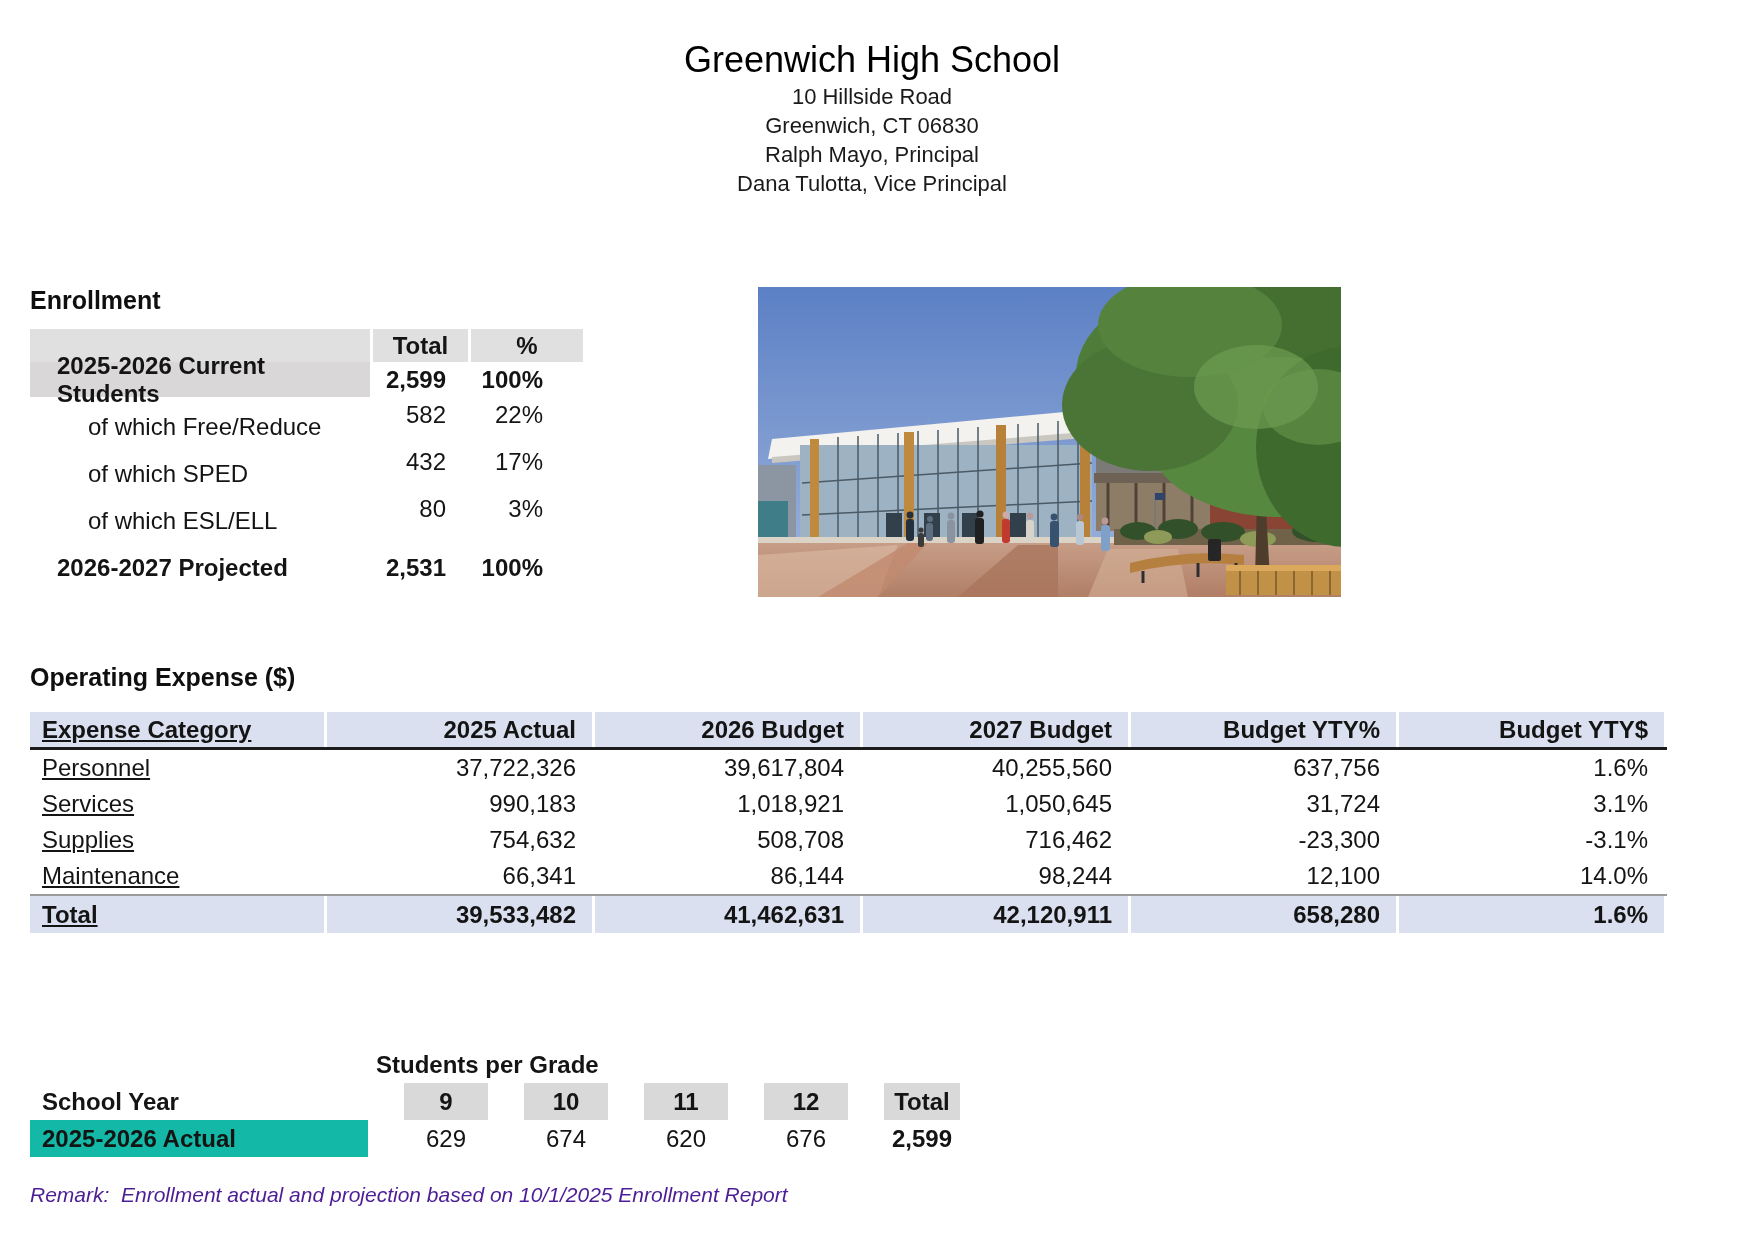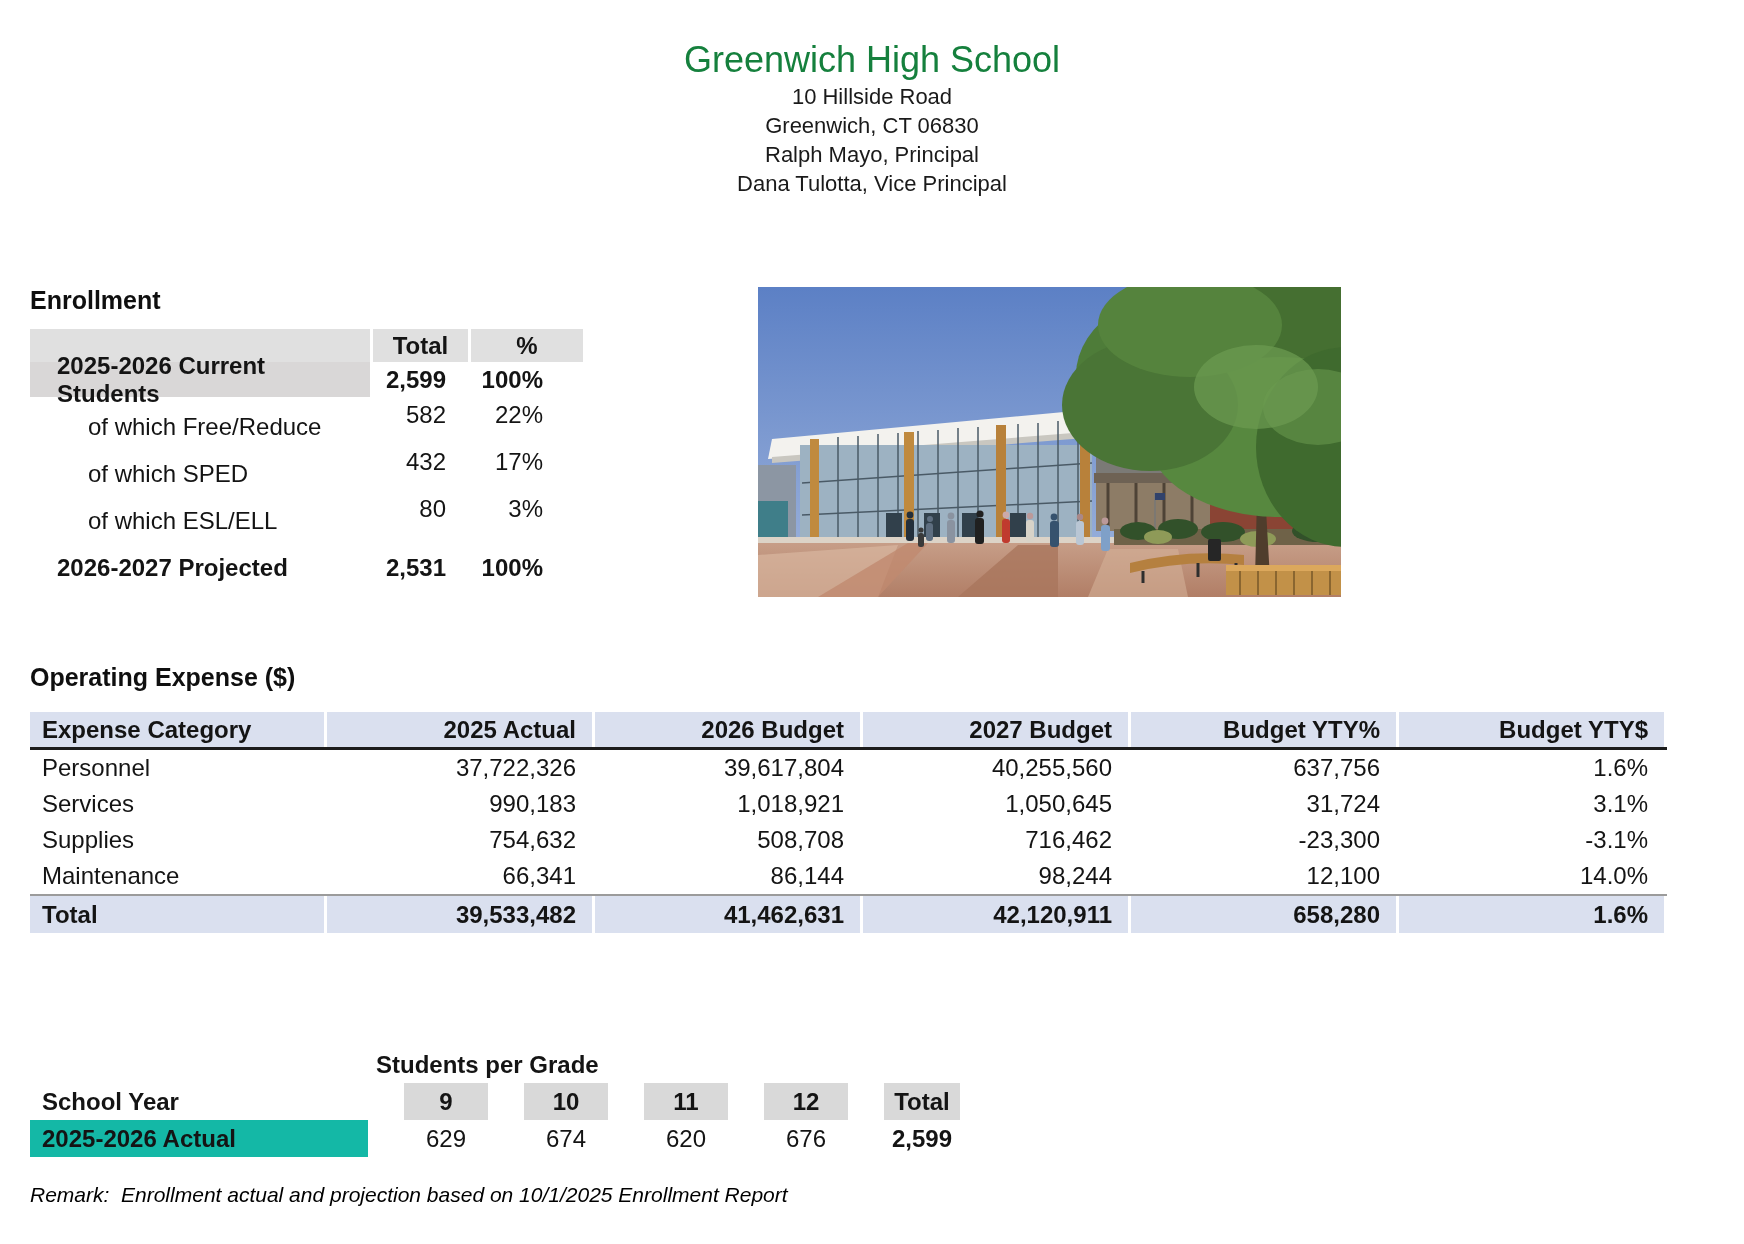--- a/index.html
+++ b/index.html
@@ -2,21 +2,21 @@
 <html><head>
 <meta charset="utf-8">
 <style>
   html,body { margin:0; padding:0; background:#fff; }
   .page {
     position:relative; width:1744px; height:1244px; background:#fff;
     font-family:"Liberation Sans", sans-serif; color:#141414; overflow:hidden;
   }
   
   .doc-header { position:absolute; top:38px; left:0; width:100%; text-align:center; }
-  .school-title { font-size:36px; line-height:44px; color:#15803d; font-weight:400; }
+  .school-title { font-size:36px; line-height:44px; color:#000000; font-weight:400; }
   .addr-line { font-size:22px; line-height:29px; color:#1a1a1a; }
   
   .section-title { font-weight:700; font-size:25px; color:#0f0f0f; }
   
   .enroll { position:absolute; left:30px; top:286px; width:560px; }
   .enroll .section-title { margin-bottom:14px; }
   .erow { display:grid; grid-template-columns:340px 95px 112px; column-gap:3px; }
   .erow > div { display:flex; align-items:center; font-size:24px; }
   .erow.ehead > div { height:33px; background:#E0E0E0; font-weight:700; }
   .erow.ehead .ec { justify-content:center; }
@@ -26,40 +26,40 @@
   .erow .pct { justify-content:flex-end; padding-right:40px; }
   .erow.edata > div { height:35px; }
   .erow.ebold > div { font-weight:700; }
   .erow.ebold .lblcell { background:#D9D7D7; }
   .erow.elast > div { height:44px; align-items:flex-end; padding-bottom:7px; }
   
   .opex { position:absolute; left:30px; top:663px; width:1637px; }
   .opex .section-title { margin-bottom:20px; }
   .orow { display:grid; grid-template-columns:294px repeat(5,265px); column-gap:3px; }
   .orow > div { display:flex; align-items:center; font-size:24px; }
-  .orow .cat { padding-left:12px; }
+  .orow .cat { padding-left:12px;text-decoration:underline; }
   .orow .num { justify-content:flex-end; padding-right:16px; }
   .orow.ohead > div { height:35px; background:#DAE0EF; font-weight:700; }
   .orow.ohead { border-bottom:3px solid #1c1c1c; }
   .orow.odata > div { height:36px; }
   .orow.ototal { border-top:2px solid #9b9b9b; }
   .orow.ototal > div { height:37px; background:#DAE0EF; font-weight:700; }
   
   .grades { position:absolute; left:30px; top:1051px; width:760px; }
   .grades .gtitle { font-weight:700; font-size:24px; padding-left:346px; margin-bottom:4px; }
   .grow { display:grid; grid-template-columns:338px 84px 84px 84px 84px 76px; column-gap:2px;gap:36px; }
   .grow > div { display:flex; align-items:center; justify-content:center; font-size:24px; }
   .grow .lblcell { justify-content:flex-start; padding-left:12px; font-weight:700; }
   .grow.ghead > div { height:37px; }
   .grow.ghead .gc { background:#D9D9D9; font-weight:700; }
   .grow.gdata > div { height:37px; }
   .grow.gdata .lblcell { background:#14b8a6; }
   .grow .btot { font-weight:700; }
   
-  .remark { position:absolute; left:30px; top:1183px; font-size:21px; font-style:italic; white-space:pre-wrap; color:#000000; }
+  .remark { position:absolute; left:30px; top:1183px; font-size:21px; font-style:italic; white-space:pre-wrap; color:#4c1d95; }
   
   .photo { position:absolute; left:758px; top:287px; width:583px; height:310px; }
   .photo svg { display:block; }
 </style>
 </head>
 <body>
 
 <div class="page">
 
   <div class="doc-header">

